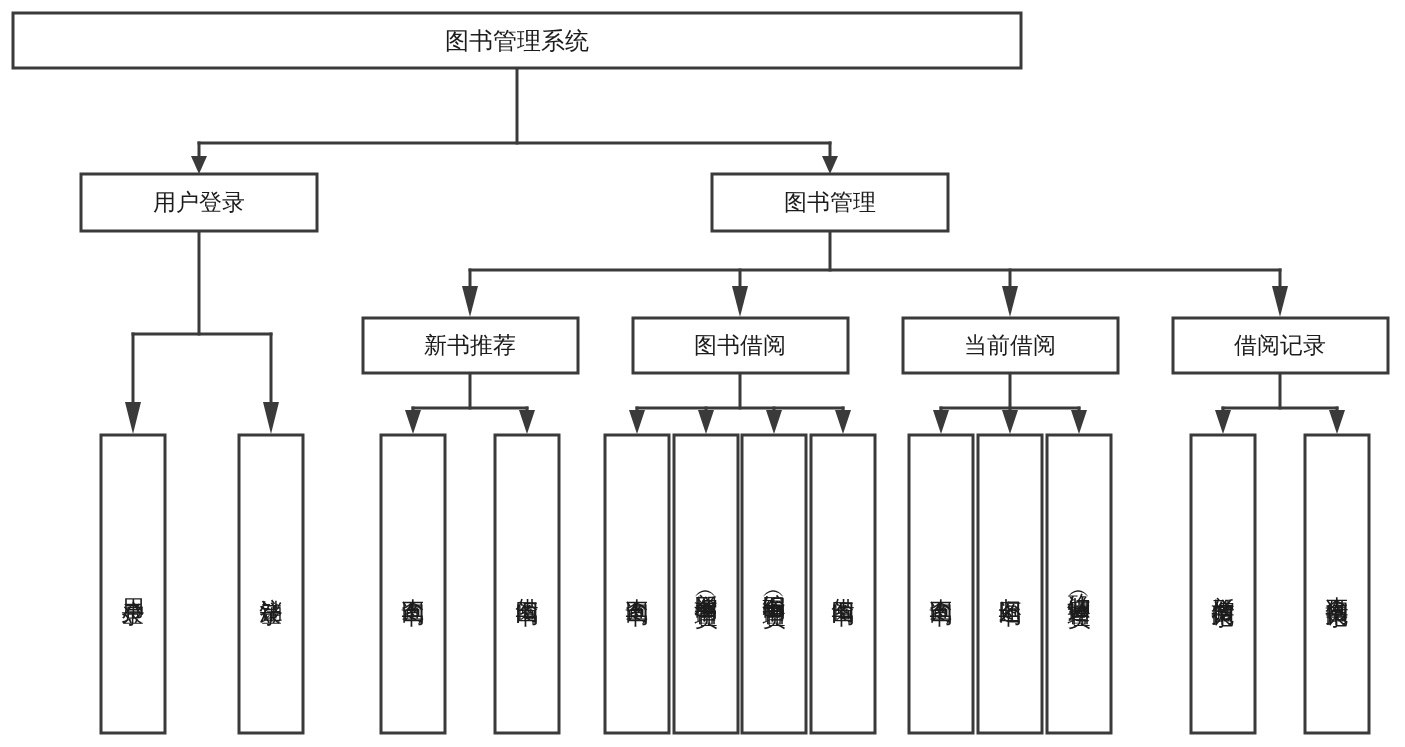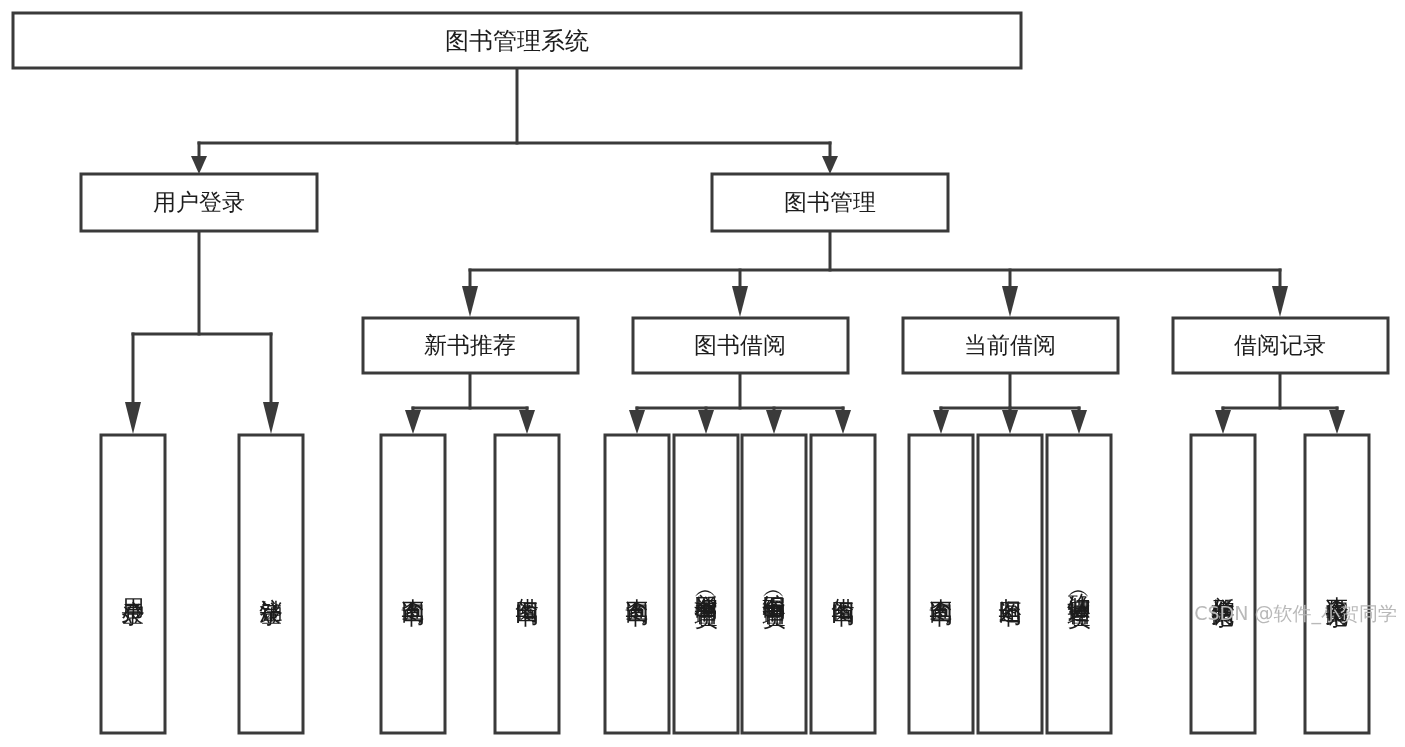--- a/index.html
+++ b/index.html
@@ -208,14 +208,13 @@
   <div class="leaf-label" style="left:742px; top:435px; width:64px; height:298px;">编辑图书（管理员）</div>
   <div class="leaf-label" style="left:811px; top:435px; width:64px; height:298px;">借阅图书</div>
 
   <div class="leaf-label" style="left:909px; top:435px; width:64px; height:298px;">查询图书</div>
   <div class="leaf-label" style="left:978px; top:435px; width:64px; height:298px;">归还图书</div>
   <div class="leaf-label" style="left:1047px; top:435px; width:64px; height:298px;">确认归还（管理员）</div>
 
   <div class="leaf-label" style="left:1191px; top:435px; width:64px; height:298px;">新增借阅记录</div>
   <div class="leaf-label" style="left:1305px; top:435px; width:64px; height:298px;">查询借阅记录</div>
 
-  <div class="watermark">CSDN @软件_小贺同学</div>
 </div>
 
 </body></html>

